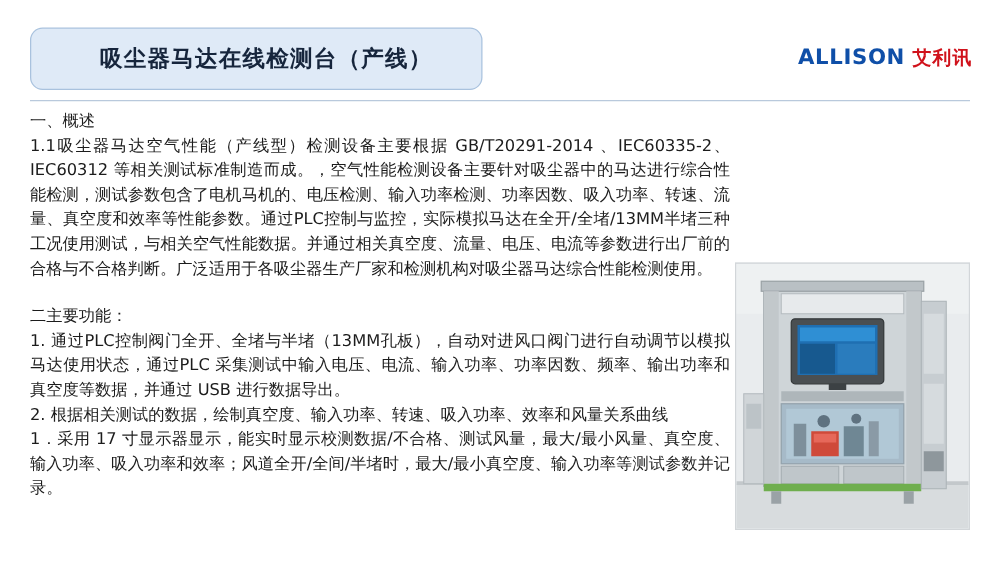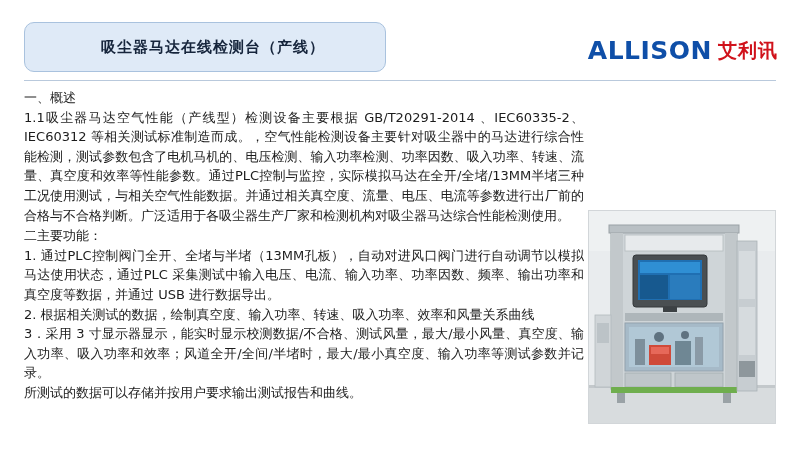--- a/index.html
+++ b/index.html
@@ -28,44 +28,44 @@
     width: 360px;
     height: 48px;
     background: #dfeaf7;
     border: 1px solid #a9c2de;
     border-radius: 10px;
     display: flex;
     align-items: center;
     justify-content: center;
   }
   .title-text {
-    font-size: 15px;
+    font-size: 18px;
     font-weight: bold;
     color: #16253c;
     letter-spacing: 1px;
     white-space: nowrap;
     padding-left: 16px;
   }
   
   .logo {
     position: absolute;
     right: 22px;
     top: 36px;
     display: flex;
     align-items: center;
     gap: 6px;
   }
   .logo-latin {
-    font-size: 25px;
+    font-size: 17px;
     font-weight: bold;
     color: #0f4fa8;
     letter-spacing: 0.5px;
   }
   .logo-cn {
-    font-size: 19px;
+    font-size: 15px;
     font-weight: bold;
     color: #d0121b;
     letter-spacing: 1px;
   }
   
   .divider {
     position: absolute;
     left: 24px;
     top: 80px;
     width: 752px;
@@ -80,21 +80,21 @@
     width: 560px;
     font-size: 13px;
     line-height: 19.6px;
     color: #1c1c1c;
     text-align: justify;
   }
   .body-text p {
     margin: 0;
   }
   .body-text p.sec {
-    margin-top: 1px;
+    margin-top: 19px;
   }
   
   .photo {
     position: absolute;
     right: 24px;
     top: 210px;
     width: 186px;
     height: 212px;
     background: #e7eaec;
     overflow: hidden;
@@ -117,22 +117,21 @@
   </div>
 
   <div class="divider"></div>
 
   <div class="body-text">
     <p>一、概述</p>
     <p>1.1吸尘器马达空气性能（产线型）检测设备主要根据 GB/T20291-2014 、IEC60335-2、IEC60312 等相关测试标准制造而成。，空气性能检测设备主要针对吸尘器中的马达进行综合性能检测，测试参数包含了电机马机的、电压检测、输入功率检测、功率因数、吸入功率、转速、流量、真空度和效率等性能参数。通过PLC控制与监控，实际模拟马达在全开/全堵/13MM半堵三种工况使用测试，与相关空气性能数据。并通过相关真空度、流量、电压、电流等参数进行出厂前的合格与不合格判断。广泛适用于各吸尘器生产厂家和检测机构对吸尘器马达综合性能检测使用。</p>
     <p class="sec">二主要功能：</p>
     <p>1. 通过PLC控制阀门全开、全堵与半堵（13MM孔板），自动对进风口阀门进行自动调节以模拟马达使用状态，通过PLC 采集测试中输入电压、电流、输入功率、功率因数、频率、输出功率和真空度等数据，并通过 USB 进行数据导出。</p>
     <p>2. 根据相关测试的数据，绘制真空度、输入功率、转速、吸入功率、效率和风量关系曲线</p>
-    <p>3．采用 3 寸显示器显示，能实时显示校测数据/不合格、测试风量，最大/最小风量、真空度、输入功率、吸入功率和效率；风道全开/全间/半堵时，最大/最小真空度、输入功率等测试参数并记录。</p>
-    <p>所测试的数据可以存储并按用户要求输出测试报告和曲线。</p>
+    <p>1．采用 17 寸显示器显示，能实时显示校测数据/不合格、测试风量，最大/最小风量、真空度、输入功率、吸入功率和效率；风道全开/全间/半堵时，最大/最小真空度、输入功率等测试参数并记录。</p>
   </div>
 
   <div class="photo">
     <svg width="186" height="212" viewBox="0 0 186 212" xmlns="http://www.w3.org/2000/svg">
       <rect x="0" y="0" width="186" height="212" fill="#e9ecee"></rect>
 
       <rect x="0" y="176" width="186" height="36" fill="#d8dcde"></rect>
       <rect x="0" y="174" width="186" height="3" fill="#c3c8cb"></rect>
 
       <rect x="0" y="0" width="186" height="40" fill="#eef1f2"></rect>

